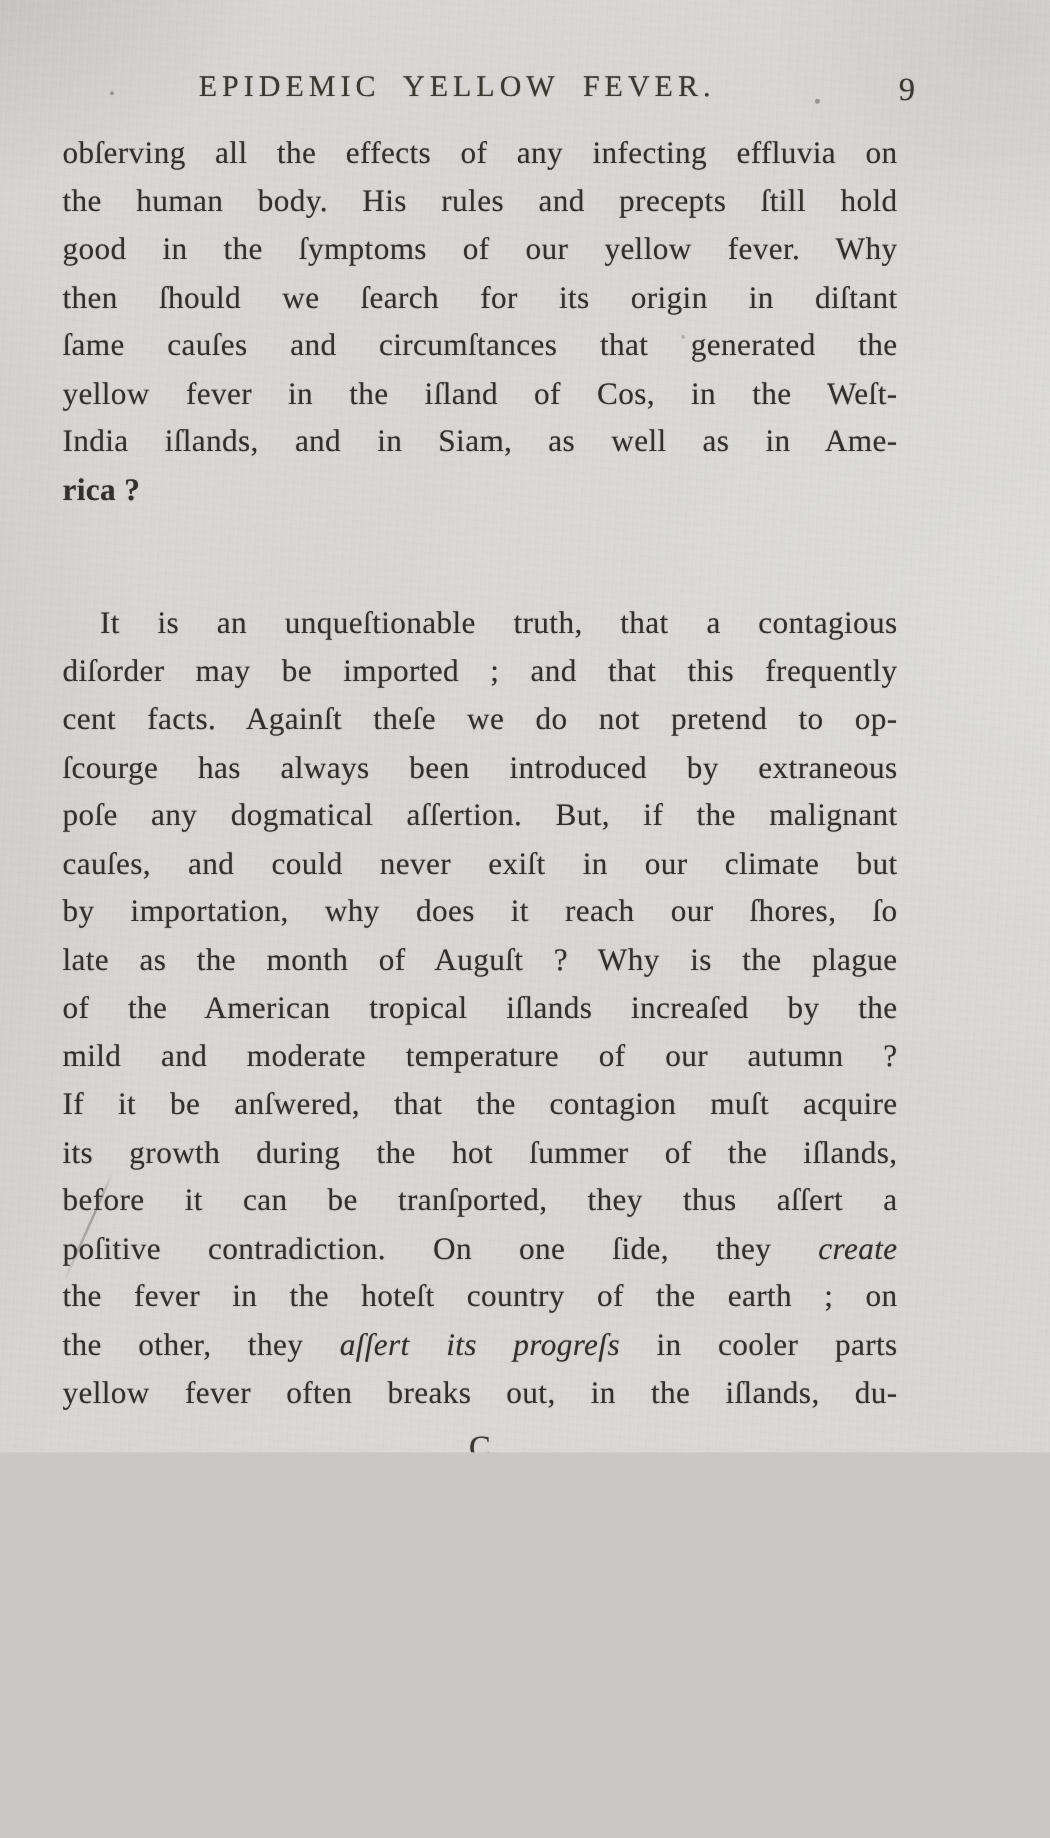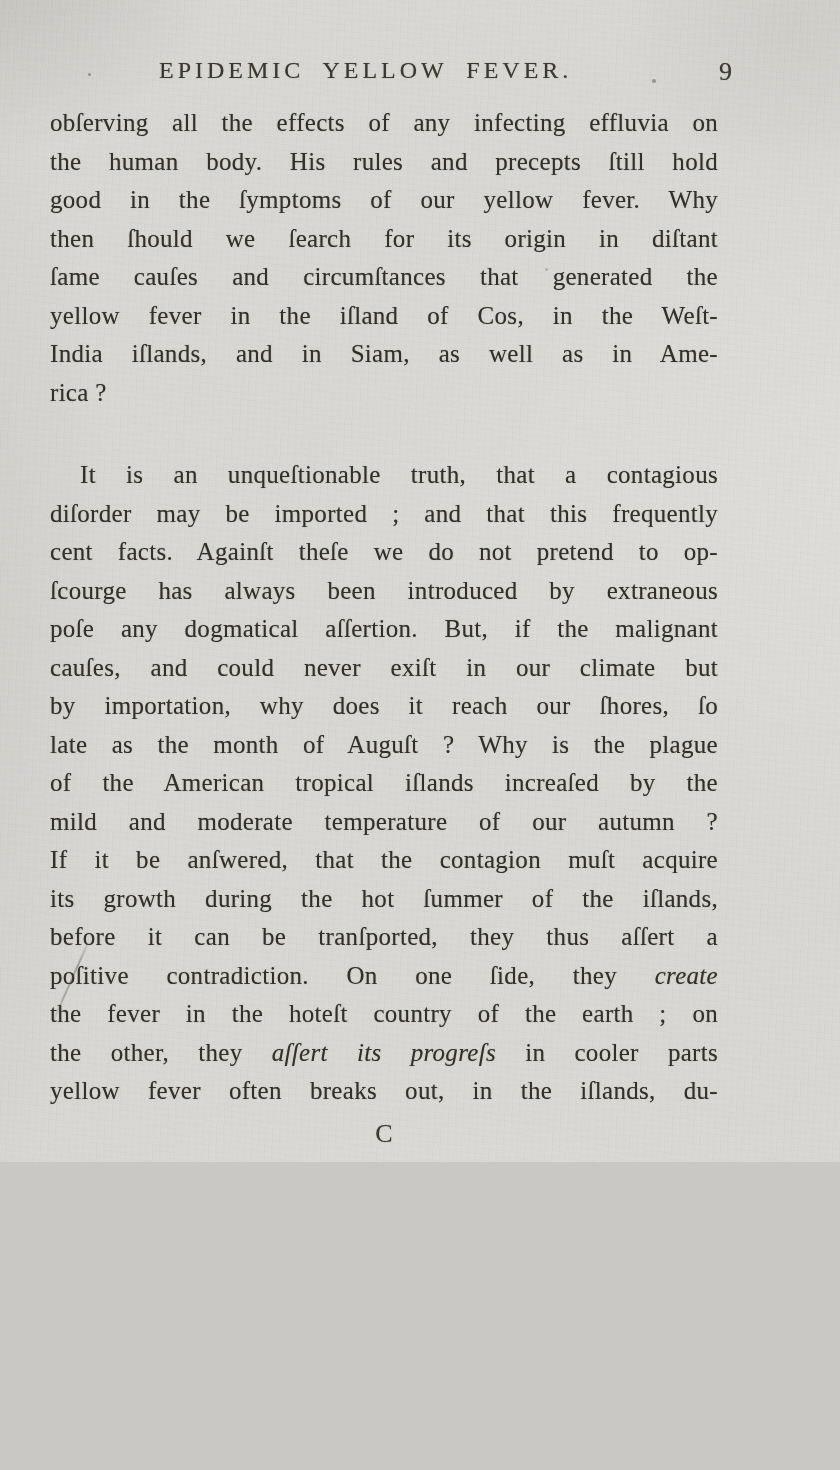--- a/index.html
+++ b/index.html
@@ -50,29 +50,29 @@
   }
 
   .text-column {
     position: absolute; left: 50px; top: 104px; width: 668px;
     font-size: 25px; line-height: 38.5px;
     letter-spacing: 0.3px;
     text-shadow: 0 0 1px rgba(51,47,42,0.40);
   }
 
   .paragraph { margin: 0; }
-  .paragraph + .paragraph { margin-top: 44px; }
+  .paragraph + .paragraph { margin-top: 68px; }
   .paragraph-2 .line:first-child { text-indent: 30px; }
 
   .line {
     text-align: justify;
     text-align-last: justify;
     min-height: 38.5px;
   }
-  .line.align-left { text-align: left; text-align-last: left; }
+  .line.align-left { text-align: left; text-align-last: left; font-weight: bold; }
   .line .italic { font-style: italic; }
 
   .signature-mark {
     margin-top: 4px;
     text-align: center;
     font-size: 26px;
     color: #3b3731;
   }
 
   

